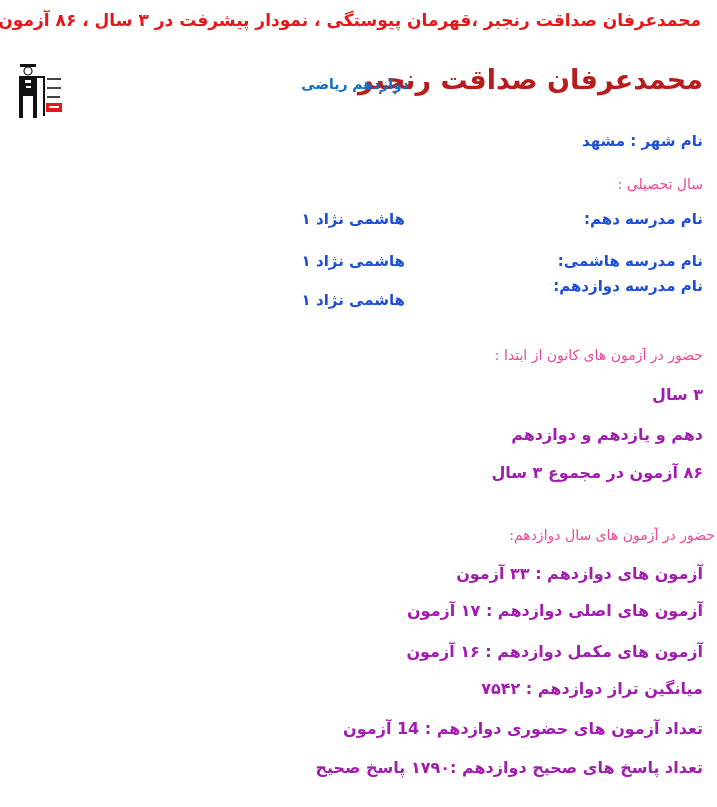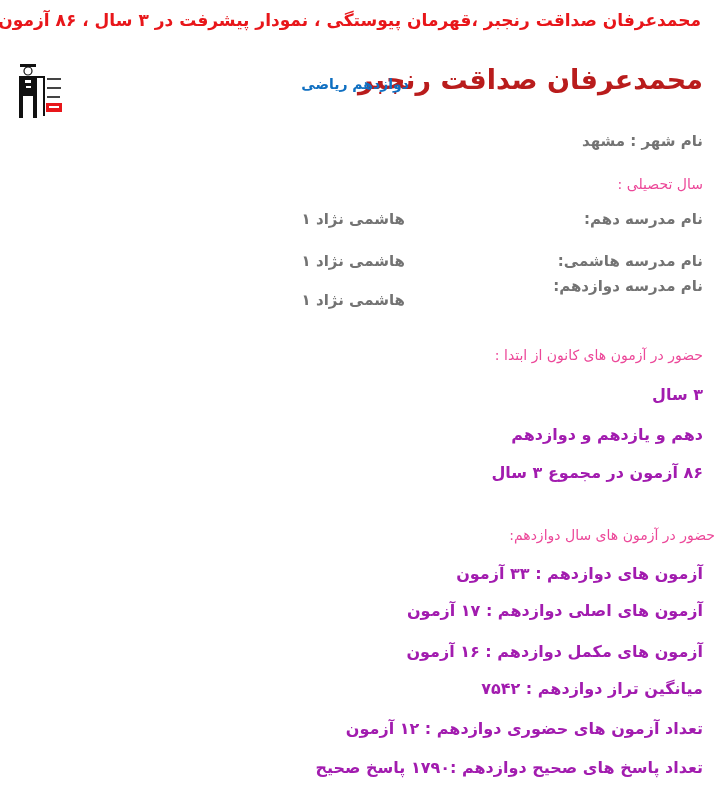--- a/index.html
+++ b/index.html
@@ -34,21 +34,21 @@
     font-weight: bold;
     font-size: 27px;
   }
   .grade {
     top: 76px; right: 308px;
     color: #0f6fc1;
     font-weight: bold;
     font-size: 14px;
   }
   .bold-line {
-    color: #737373;
+    color: #1d4ed8;
     font-weight: bold;
     font-size: 15px;
   }
   .red-line {
     color: #ec4899;
     font-size: 14px;
   }
   .big-line {
     color: #a21caf;
     font-weight: bold;
@@ -100,14 +100,14 @@
 <div class="abs red-line" style="top:347px; right:14px;">حضور در آزمون های کانون از ابتدا :</div>
 <div class="abs big-line" style="top:385px; right:14px;">۳ سال</div>
 <div class="abs big-line" style="top:425px; right:14px;">دهم و یازدهم و دوازدهم</div>
 <div class="abs big-line" style="top:463px; right:14px;">۸۶ آزمون در مجموع ۳ سال</div>
 
 <div class="abs red-line" style="top:527px; right:2px;">حضور در آزمون های سال دوازدهم:</div>
 <div class="abs big-line" style="top:564px; right:14px;">آزمون های دوازدهم : ۳۳ آزمون</div>
 <div class="abs big-line" style="top:601px; right:14px;">آزمون های اصلی دوازدهم : ۱۷ آزمون</div>
 <div class="abs big-line" style="top:642px; right:14px;">آزمون های مکمل دوازدهم : ۱۶ آزمون</div>
 <div class="abs big-line" style="top:679px; right:14px;">میانگین تراز دوازدهم : ۷۵۴۲</div>
-<div class="abs big-line" style="top:719px; right:14px;">تعداد آزمون های حضوری دوازدهم : ۱۲ آزمون</div>
+<div class="abs big-line" style="top:719px; right:14px;">تعداد آزمون های حضوری دوازدهم : 14 آزمون</div>
 <div class="abs big-line" style="top:758px; right:14px;">تعداد پاسخ های صحیح دوازدهم :۱۷۹۰ پاسخ صحیح</div>
 
 </body></html>

